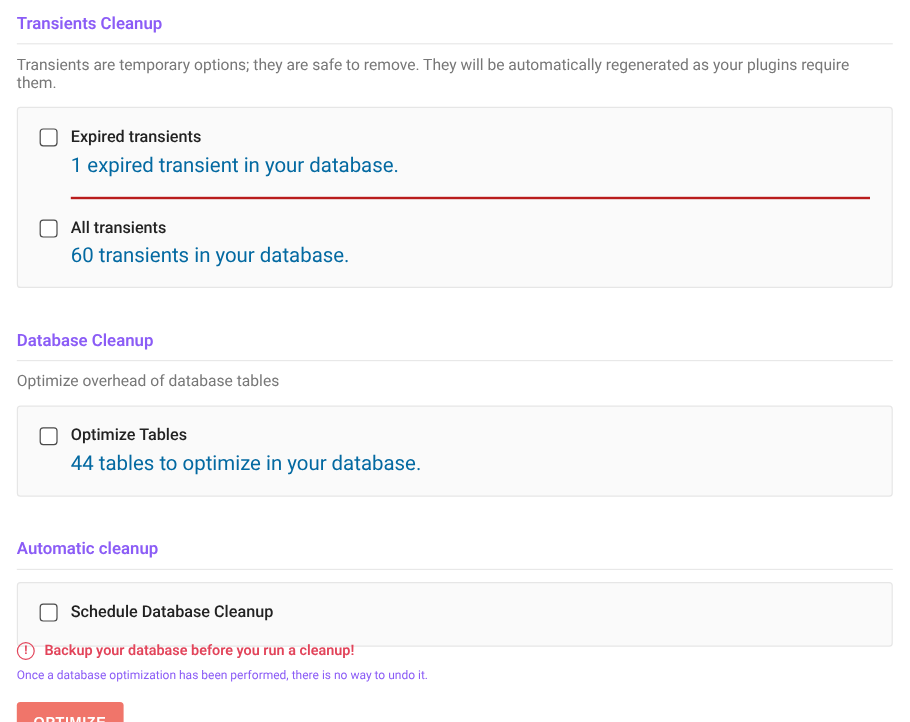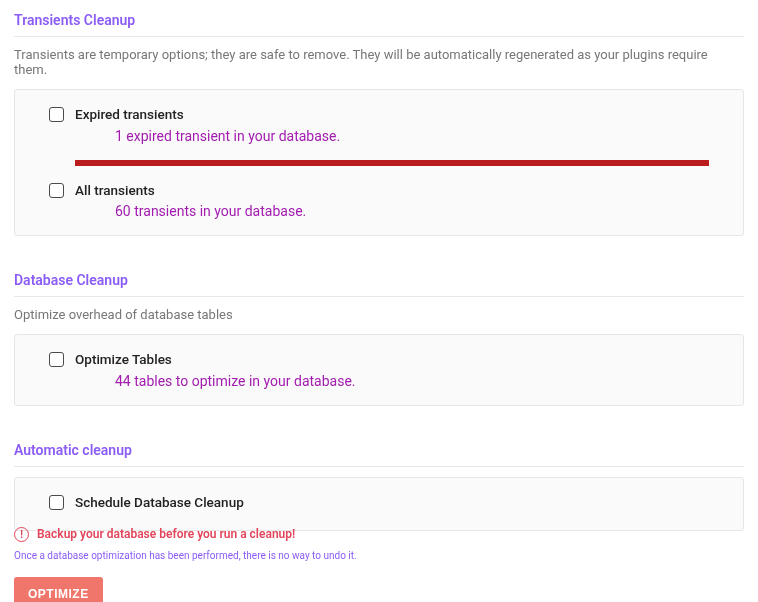--- a/index.html
+++ b/index.html
@@ -20,30 +20,30 @@
   }
   .section-desc {
     color: #777;
     font-size: 13px;
     margin-bottom: 12px;
   }
   .panel {
     border: 1px solid #e6e6e6;
     background: #fafafa;
     border-radius: 3px;
-    padding: 0 34px;
+    padding: 0 18px;
     margin-bottom: 36px;
   }
   .panel-row {
     display: flex;
     align-items: flex-start;
     padding: 16px 0;
   }
   .panel-row + .panel-row {
-    border-top: 6px solid #b91c1c;
+    border-top: 2px solid #b91c1c;
     margin-left: 26px;
     padding-left: 0;
   }
   .panel-row + .panel-row .chk-wrap {
     margin-left: -26px;
   }
   .chk-wrap {
     width: 26px;
     flex-shrink: 0;
     padding-top: 1px;
@@ -58,24 +58,23 @@
     cursor: pointer;
   }
   .row-text { flex: 1; }
   .row-label {
     font-size: 13.5px;
     color: #222;
     font-weight: 500;
     line-height: 1.3;
   }
   .row-sub {
-    font-size: 14px;
-    color: #a21caf;
+    font-size: 17px;
+    color: #0369a1;
     margin-top: 4px;
-    margin-left: 40px;
   }
   .alert-row {
     display: flex;
     align-items: center;
     gap: 8px;
     margin-top: -22px;
     margin-bottom: 4px;
   }
   .alert-icon {
     width: 15px;

